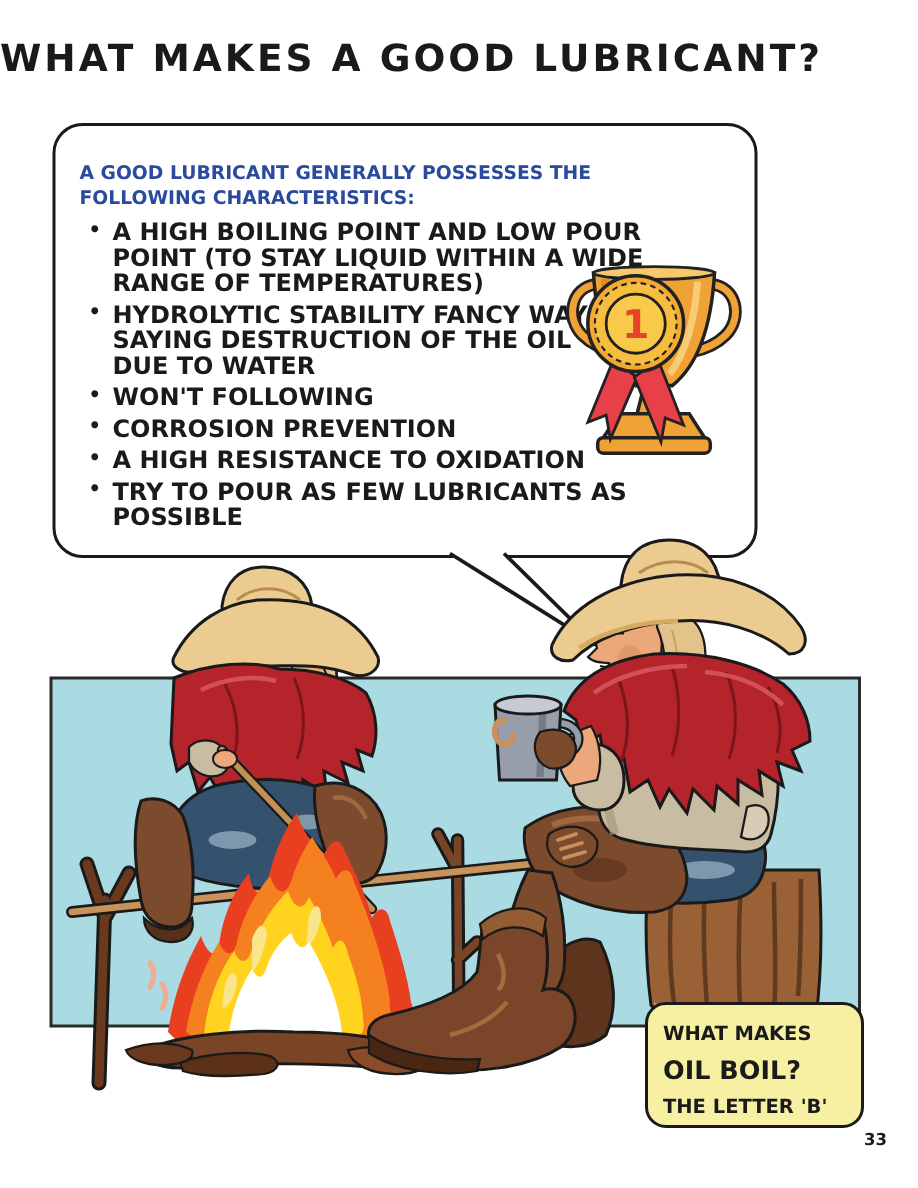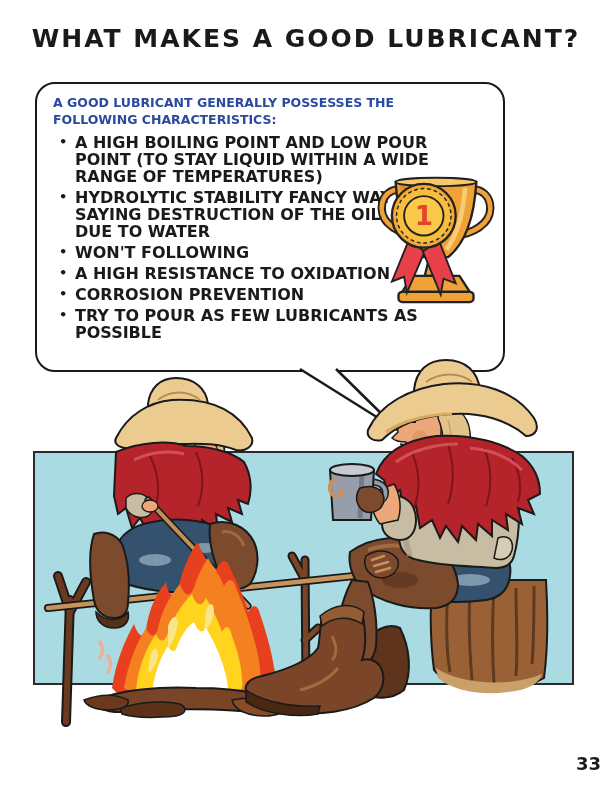--- a/index.html
+++ b/index.html
@@ -1,53 +1,53 @@
 <!DOCTYPE html>
 <html style="--body-text: #1a1a1a; --intro-text: #2a4a9d; --panel-background: #aadbe3; --joke-box-background: #f7f0a3; --bandana-red: #b5232b; --flame-red: #e8401f; --flame-orange: #f4801f; --flame-yellow: #ffd31e; --trophy-gold: #f0a236; --ribbon-red: #e84048;"><head>
 <meta charset="utf-8">
 <style>
   html,body{margin:0;padding:0;background:#888;}
   .page{position:relative;width:612px;height:792px;background:#ffffff;margin:0 auto;
         font-family:"DejaVu Sans","Liberation Sans",sans-serif;overflow:hidden;color:var(--body-text,#1a1a1a);}
-  h1.title{position:absolute;top:24px;left:0;width:612px;margin:0;text-align:center;
+  h1.title{position:absolute;top:24px;left:0;width:612px;margin:0;
         font-size:25px;font-weight:bold;letter-spacing:2px;color:var(--body-text,#1a1a1a);}
   .bubble{position:absolute;left:35px;top:82px;width:470px;height:290px;box-sizing:border-box;
         background:#fff;border:2.5px solid #1a1a1a;border-radius:20px;padding:10px 16px 0 16px;}
-  .bubble .intro{margin:0 0 6px 0;max-width:358px;font-size:12.5px;font-weight:bold;line-height:17px;
+  .bubble .intro{margin:12px 0 6px 0;max-width:358px;font-size:12.5px;font-weight:bold;line-height:17px;
         color:var(--intro-text,#2a4a9d);}
   .bubble ul{list-style:none;margin:0;padding:0;}
   .bubble li{position:relative;padding-left:22px;margin-bottom:4px;font-size:16px;font-weight:bold;line-height:17px;}
   .bubble li:before{content:"•";position:absolute;left:6px;top:-1px;font-size:13px;}
   .bubble li.narrow{max-width:348px;}
   .bubble li.wide{max-width:424px;}
   .trophy{position:absolute;right:6px;top:86px;width:122px;height:146px;}
   .scene{position:absolute;left:0;top:350px;width:612px;height:442px;}
   .joke{position:absolute;left:430px;top:668px;width:146px;height:84px;box-sizing:border-box;
         background:var(--joke-box-background,#f7f0a3);border:2px solid #1a1a1a;border-radius:14px;
         padding:9px 10px;font-weight:bold;}
   .joke .j1{font-size:13px;line-height:22px;}
   .joke .j2{font-size:17px;line-height:26px;}
   .joke .j3{font-size:13px;line-height:24px;}
-  .pagenum{position:absolute;left:576px;top:753px;font-size:18px;font-weight:bold;}
+  .pagenum{position:absolute;left:576px;top:753px;font-size:11px;font-weight:bold;}
 </style>
 </head>
 <body>
 
 <div class="page">
 
   <h1 class="title">WHAT MAKES A GOOD LUBRICANT?</h1>
 
   <div class="bubble">
     <p class="intro">A GOOD LUBRICANT GENERALLY POSSESSES THE FOLLOWING CHARACTERISTICS:</p>
     <ul>
       <li class="wide">A HIGH BOILING POINT AND LOW POUR POINT (TO STAY LIQUID WITHIN A WIDE RANGE OF TEMPERATURES)</li>
       <li class="narrow">HYDROLYTIC STABILITY FANCY WAY OF SAYING DESTRUCTION OF THE OIL DUE TO WATER</li>
       <li class="narrow">WON'T FOLLOWING</li>
+      <li class="narrow">CORROSION PREVENTION</li>
       <li class="narrow">A HIGH RESISTANCE TO OXIDATION</li>
-      <li class="narrow">CORROSION PREVENTION</li>
       <li class="wide">TRY TO POUR AS FEW LUBRICANTS AS POSSIBLE</li>
     </ul>
 
     <svg class="trophy" viewBox="0 0 130 150" aria-hidden="true">
 
       <path d="M24,18 C6,20 2,42 14,54 C20,60 28,64 38,66" fill="none" stroke="#222" stroke-width="9" stroke-linecap="round"></path>
       <path d="M24,18 C6,20 2,42 14,54 C20,60 28,64 38,66" fill="none" style="stroke:var(--trophy-gold,#f0a236)" stroke-width="5" stroke-linecap="round"></path>
       <path d="M106,18 C124,20 128,42 116,54 C110,60 102,64 92,66" fill="none" stroke="#222" stroke-width="9" stroke-linecap="round"></path>
       <path d="M106,18 C124,20 128,42 116,54 C110,60 102,64 92,66" fill="none" style="stroke:var(--trophy-gold,#f0a236)" stroke-width="5" stroke-linecap="round"></path>
 
@@ -193,15 +193,20 @@
         <ellipse cx="352" cy="470" rx="22" ry="6" fill="#c6cbd3" stroke="#1a1a1a" stroke-width="2"></ellipse>
       </g>
       <path d="M360,488 C372,484 382,488 384,498 C384,508 376,514 366,512 C356,508 354,496 360,488 Z" fill="#7c4a2d" stroke="#1a1a1a" stroke-width="1.5"></path>
       <path d="M336,480 C330,480 328,488 332,494 C336,498 342,496 342,490" fill="none" stroke="#c98f5c" stroke-width="4" stroke-linecap="round"></path>
 
       <path d="M366,556 C378,548 392,550 398,560 C400,570 392,578 380,578 C368,576 362,566 366,556 Z" fill="#7c4a2d" stroke="#1a1a1a" stroke-width="1.5"></path>
       <path d="M372,560 L384,556 M374,566 L388,562 M376,572 L390,568" stroke="#c98f5c" stroke-width="2.5" stroke-linecap="round"></path>
     </g>
   </svg>
 
+  <div class="joke">
+    <div class="j1">WHAT MAKES</div>
+    <div class="j2">OIL BOIL?</div>
+    <div class="j3">THE LETTER 'B'</div>
+  </div>
 
   <div class="pagenum">33</div>
 </div>
 
 </body></html>

